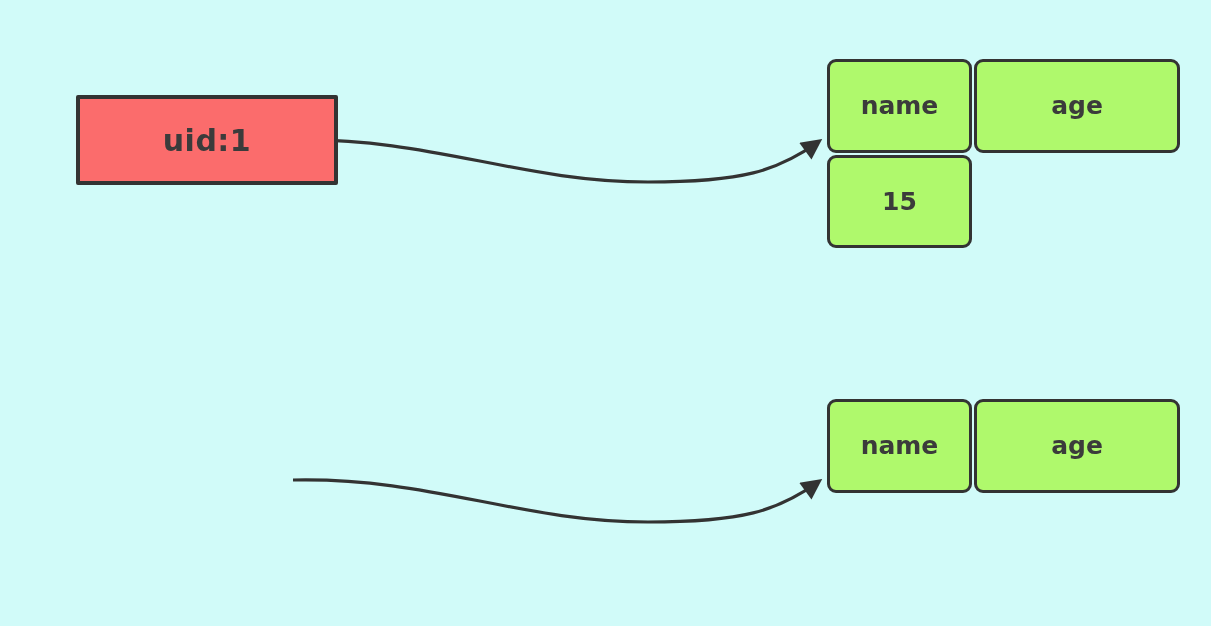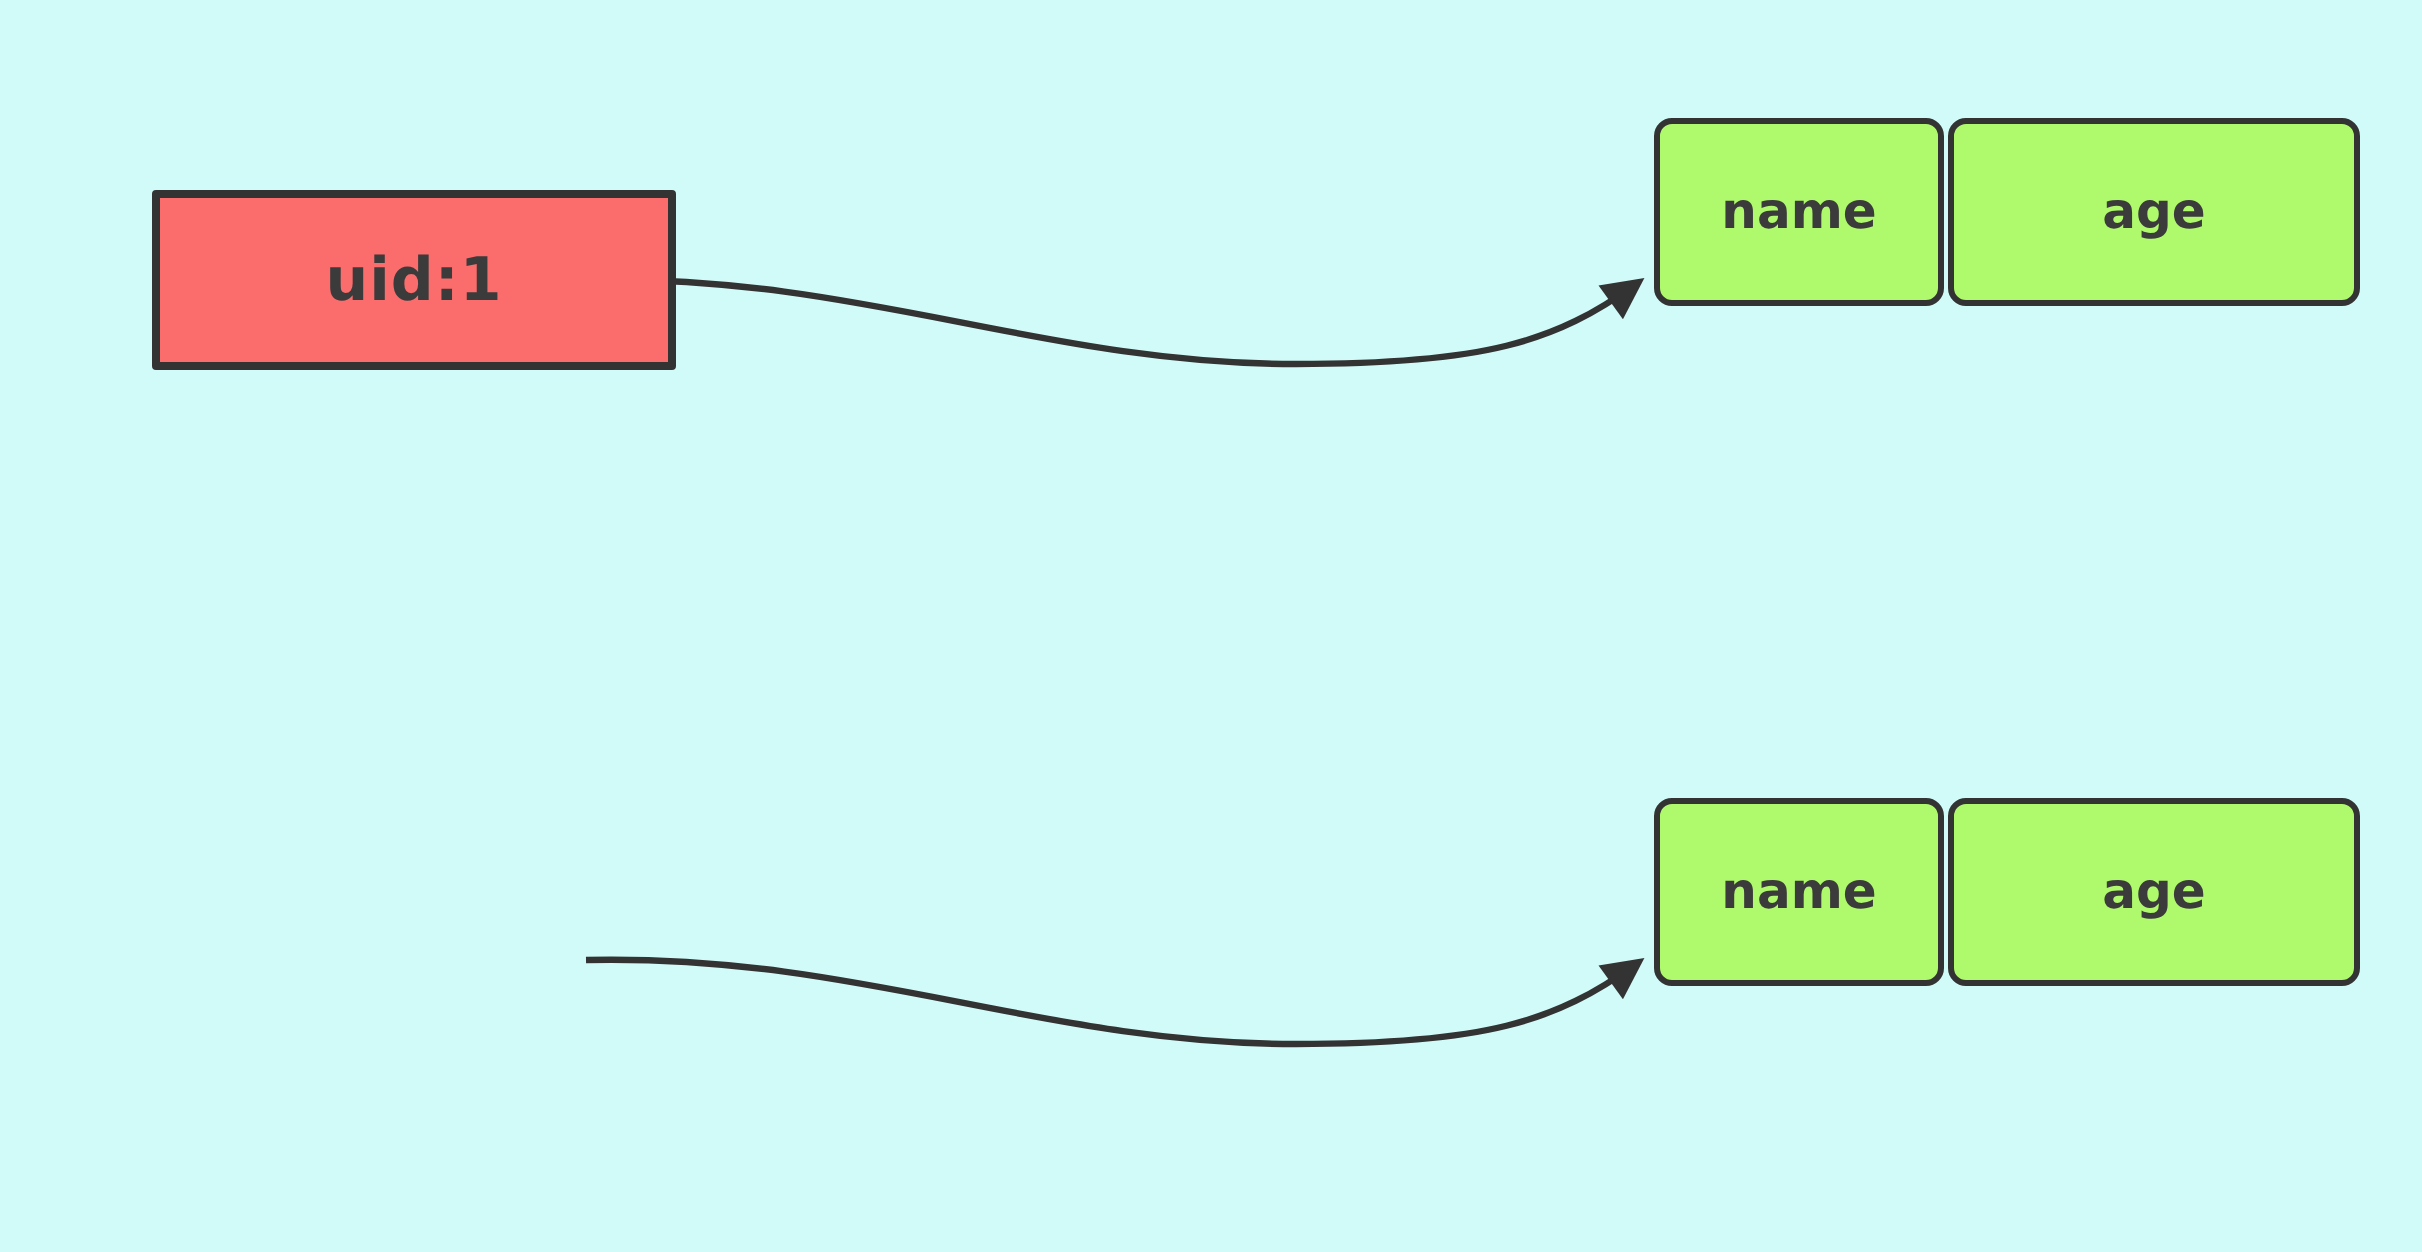--- a/index.html
+++ b/index.html
@@ -86,20 +86,21 @@
     <path class="edge" d="M 293 480 C 430 477, 520 522, 648 522 C 742 522, 778 511, 818 482" marker-end="url(#arrowhead)"></path>
   </svg>
 
   <div id="key-node-1" class="key-node">
     <span>uid:1</span>
   </div>
 
   <div id="hash-table-1" class="hash-table">
     <div class="cell">name</div>
     <div class="cell">age</div>
+    <div class="cell">15</div>
   </div>
 
 
   <div id="hash-table-2" class="hash-table">
     <div class="cell">name</div>
     <div class="cell">age</div>
   </div>
 
 </div>
 

